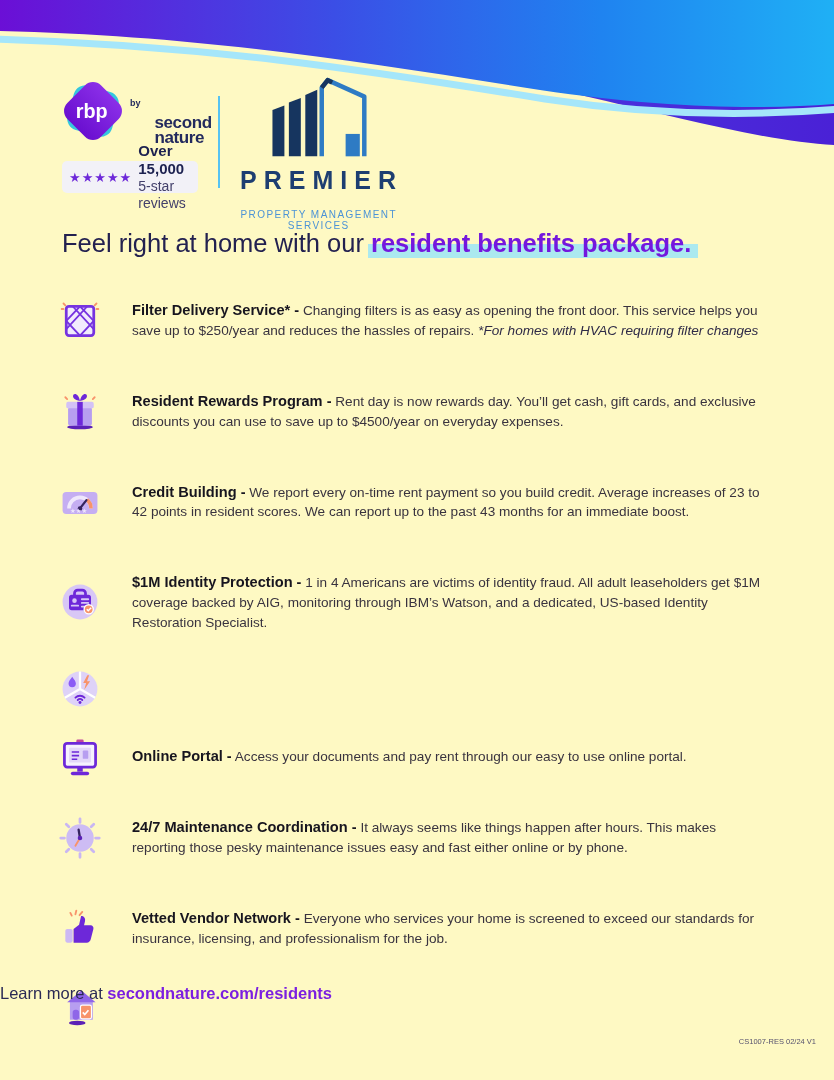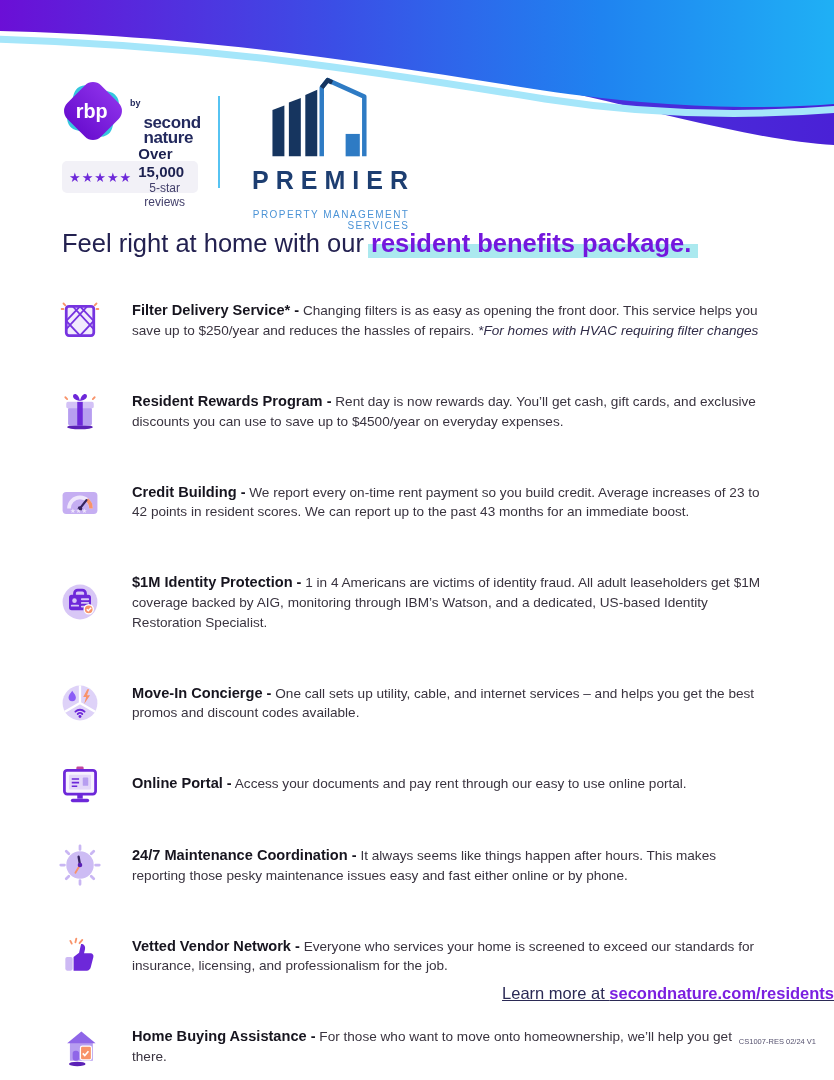--- a/index.html
+++ b/index.html
@@ -1,52 +1,52 @@
 <!DOCTYPE html>
 <html><head>
 <meta charset="utf-8">
 <style>
   html,body{margin:0;padding:0;background:#e8e8ee;}
-  .page{position:relative;width:834px;height:1080px;background:#ffffff;overflow:hidden;
+  .page{position:relative;width:834px;height:1080px;background:#fef9c3;overflow:hidden;
         margin:0 auto;font-family:"Liberation Sans",sans-serif;isolation:isolate;}
   
   .wave{position:absolute;left:0;top:0;width:834px;height:170px;z-index:0;}
   
   .rbp-block{position:absolute;left:60px;top:82px;width:150px;height:78px;}
   .rbp-badge{position:absolute;left:0;top:-4px;width:66px;height:66px;}
-  .byline{position:absolute;left:70px;top:14px;display:flex;gap:3px;}
+  .byline{position:absolute;left:70px;top:14px;display:flex;gap:14px;}
   .byline .by{font-size:9px;color:#232a5e;margin-top:2px;font-weight:600;}
   .byline .brand{font-size:17px;line-height:.88;font-weight:800;color:#232a5e;letter-spacing:-.4px;margin-top:20px;}
   .reviews-pill{position:absolute;left:62px;top:161px;width:136px;height:32px;background:#f2f1f7;
         border-radius:5px;display:flex;align-items:center;gap:6px;padding:0 7px;box-sizing:border-box;}
   .reviews-pill .stars{color:#6d28d9;font-size:13px;letter-spacing:1px;white-space:nowrap;}
   .reviews-pill .rv1{font-size:15px;font-weight:700;color:#1c2150;line-height:1.2;}
-  .reviews-pill .rv2{font-size:12px;color:#43406b;line-height:1.2;text-align:center;}
+  .reviews-pill .rv2{font-size:14px;color:#43406b;line-height:1.2;}
   .logo-divider{position:absolute;left:218px;top:96px;width:2px;height:92px;background:#56c3f2;}
-  .premier-block{position:absolute;left:228px;top:68px;width:180px;text-align:right;}
+  .premier-block{position:absolute;left:228px;top:68px;width:180px;text-align:center;}
   .premier-art{width:112px;height:96px;display:block;margin:0 auto;}
   .premier-name{font-size:25px;font-weight:600;color:#1d3e71;letter-spacing:7px;margin-top:2px;margin-right:-7px;}
   .premier-tag{font-size:10px;color:#4b93d6;letter-spacing:1.45px;margin-top:14px;margin-right:-1.45px;}
   
   .headline{position:absolute;left:62px;top:229px;font-size:25.5px;font-weight:500;
         color:#232150;white-space:nowrap;z-index:1;}
   .hl{position:relative;color:#7417dd;font-weight:800;z-index:0;}
   .hl::before{content:"";position:absolute;left:-3px;right:-7px;top:52%;height:50%;
         background:#abe9ef;z-index:-1;}
   
   .benefits{position:absolute;left:58px;top:284px;right:54px;z-index:1;}
   .benefit{display:flex;align-items:center;gap:14px;min-height:45px;margin-bottom:18.5px;}
   .bicon{width:44px;height:44px;flex:none;}
   .bicon svg{width:44px;height:44px;display:block;}
   .btext{margin:16px;font-size:13.6px;line-height:1.43;color:#39333f;max-width:672px;}
   .btext b{color:#17151f;font-weight:700;font-size:14.6px;}
   .btext em{color:#2f2b47;}
   
-  .footer{position:absolute;left:0;right:0;top:984px;text-align:right;font-size:16.5px;
-        color:#2b2a55;font-weight:500;z-index:1;text-decoration:underline;}
+  .footer{position:absolute;left:0;right:0;top:984px;text-align:left;font-size:16.5px;
+        color:#2b2a55;font-weight:500;z-index:1;}
   .footer a{color:#7b1fe0;font-weight:800;text-decoration:none;}
   .doc-code{position:absolute;right:18px;top:1037px;font-size:7.5px;color:#55516e;z-index:1;}
 </style>
 </head>
 <body>
 
 <div class="page">
 
   <svg class="wave" viewBox="0 0 834 170" preserveAspectRatio="none">
     <defs>
@@ -181,22 +181,20 @@
       <div class="bicon">
         <svg viewBox="0 0 48 48">
           <circle cx="24" cy="24" r="19" fill="#ded2f8"></circle>
           <path d="M24 24V5M24 24l16.5 9.5M24 24L7.5 33.5" stroke="#ffffff" stroke-width="2.5"></path>
           <path d="M15.5 10.5c2 3 4 5 4 7.5a4 4 0 1 1-8 0c0-2.5 2-4.5 4-7.5z" fill="#8b5cf6"></path>
           <path d="M32 9l-4.5 8.5h3.2L28.5 25l6.5-9.5h-3.3L34 9z" fill="#f8936a"></path>
           <path d="M19 33.5a7 7 0 0 1 10 0M21.5 36a3.6 3.6 0 0 1 5 0" stroke="#6d28d9" stroke-width="2" fill="none" stroke-linecap="round"></path>
           <circle cx="24" cy="38.7" r="1.6" fill="#6d28d9"></circle>
         </svg>
       </div>
-      <p class="btext"><b>Move-In Concierge -</b>
-        <span>One call sets up utility, cable, and internet services – and helps you get the best promos and discount codes available.</span></p>
     </div>
 
     <div class="benefit">
       <div class="bicon">
         <svg viewBox="0 0 48 48">
           <rect x="20" y="5" width="8" height="8" rx="1.5" fill="#c2479e"></rect>
           <rect x="7" y="9" width="34" height="26" rx="3" fill="#f6f1fe" stroke="#6d28d9" stroke-width="3"></rect>
           <rect x="12" y="14" width="24" height="16" rx="1" fill="#e3d7f9"></rect>
           <path d="M15 18.5h8M15 22.5h8M15 26.5h6" stroke="#6d28d9" stroke-width="1.8"></path>
           <rect x="27" y="17" width="6" height="9" rx="1" fill="#b79ef0"></rect>
@@ -242,22 +240,20 @@
       <div class="bicon">
         <svg viewBox="0 0 48 48">
           <ellipse cx="21" cy="42.5" rx="9" ry="2.5" fill="#5b21b6"></ellipse>
           <rect x="13" y="18" width="25" height="21" fill="#b79ef0"></rect>
           <path d="M10 20L25.5 7 41 20z" fill="#8f66e8"></path>
           <rect x="16" y="28" width="7" height="11" rx="3" fill="#8f66e8"></rect>
           <rect x="24.5" y="23" width="12" height="15" rx="2" fill="#f8936a" stroke="#fff" stroke-width="1.3"></rect>
           <path d="M27 31l2.2 2.2 4-4.5" stroke="#fff" stroke-width="1.8" fill="none"></path>
         </svg>
       </div>
-      <p class="btext"><b>Home Buying Assistance -</b>
-        <span>For those who want to move onto homeownership, we’ll help you get there.</span></p>
     </div>
 
   </div>
 
   <div class="footer"><span>Learn more at </span><a href="#">secondnature.com/residents</a></div>
 
   <div class="doc-code">CS1007-RES 02/24 V1</div>
 
 </div>
 

